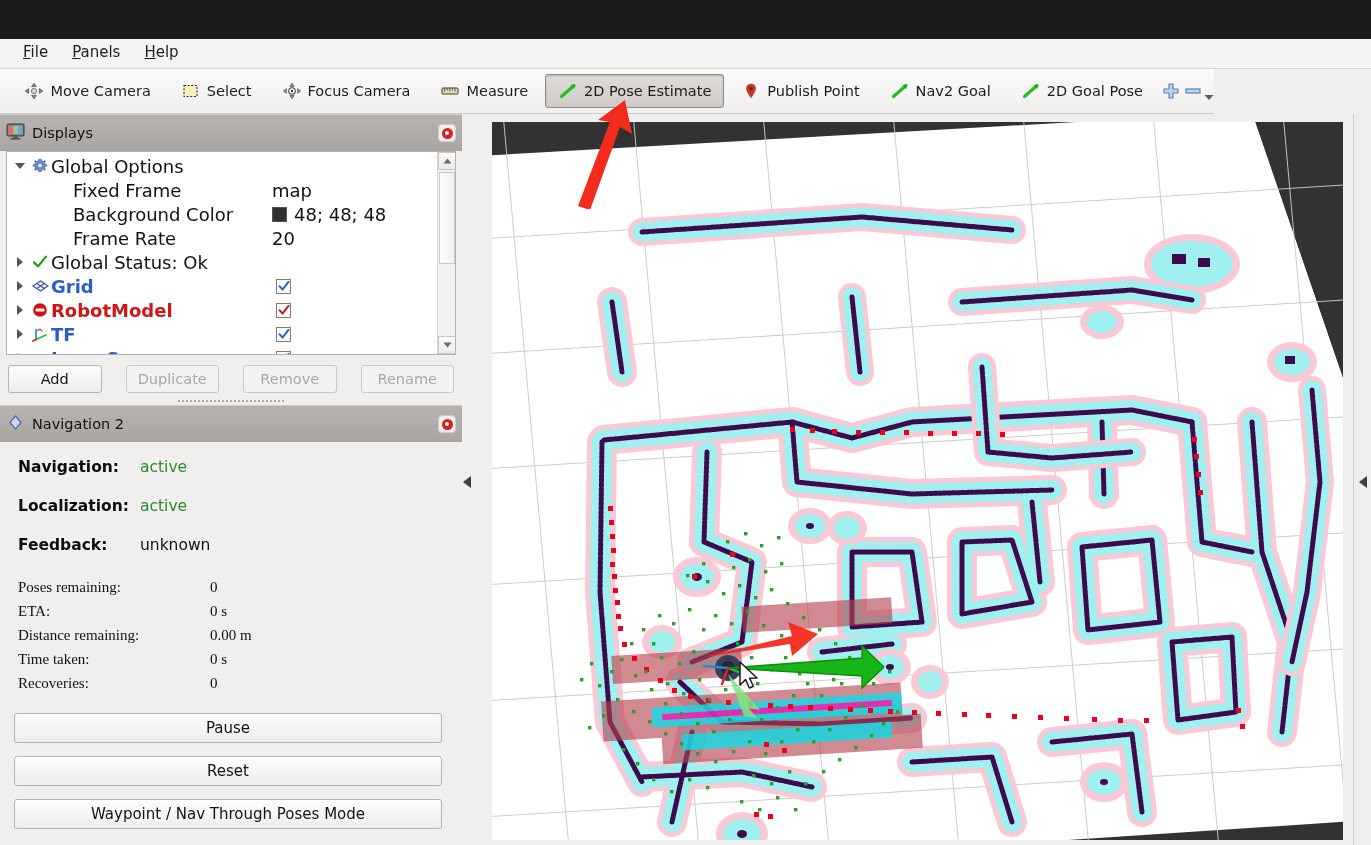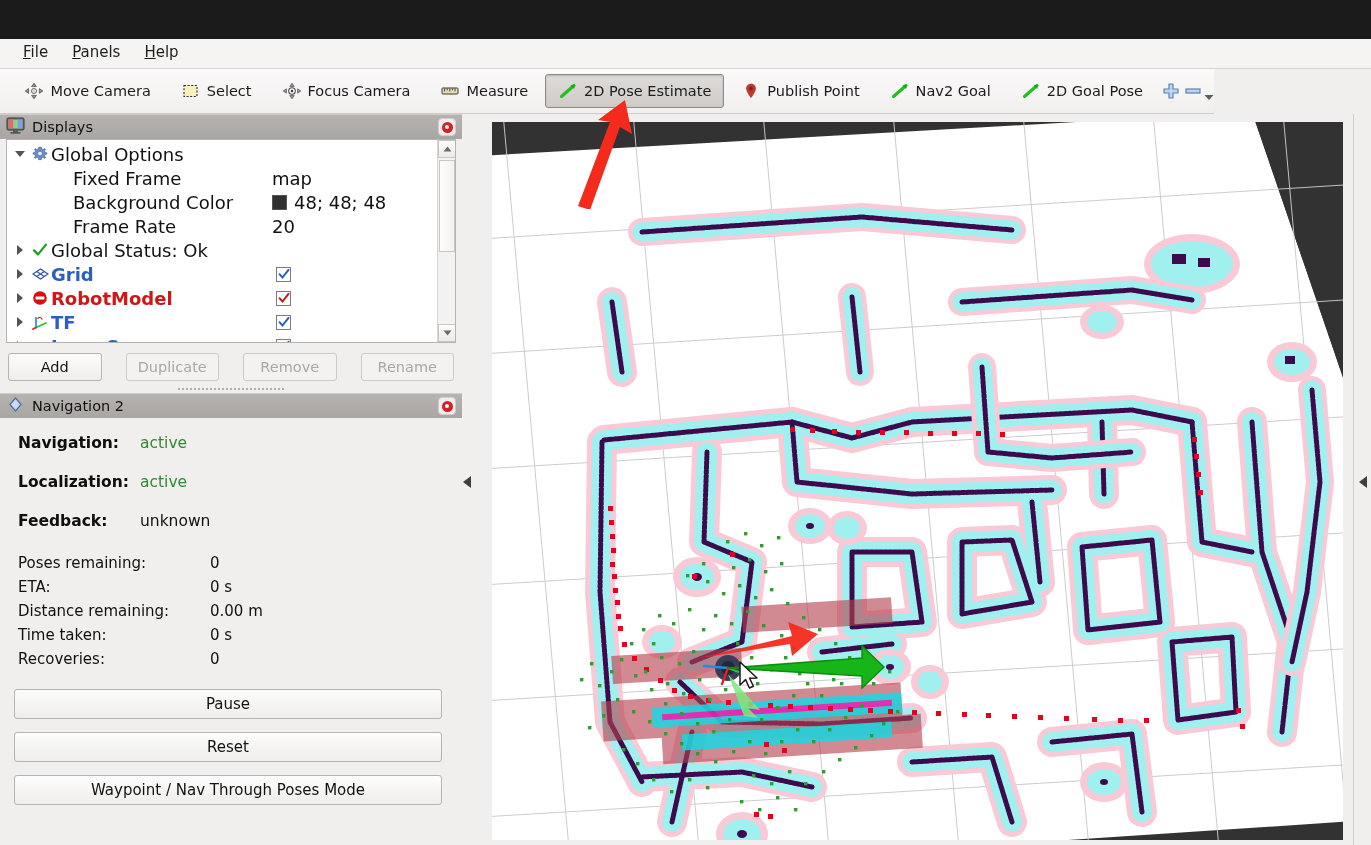--- a/index.html
+++ b/index.html
@@ -71,21 +71,21 @@
     width: 14px; height: 34px; display:flex; align-items:flex-end;
     justify-content:center; padding-bottom:7px; cursor:default;
   }
 
   
   .left-dock {
     position: absolute; left: 0; top: 78px; width: 462px; height: 735px;
     background: #f0efee;
   }
   .panel-title {
-    height: 25px; display: flex; align-items: center;
+    height: 37px; display: flex; align-items: center;
     background: linear-gradient(#b6b3b0, #a8a5a2);
     border-top: 1px solid #cfccc9;
     padding-left: 6px; gap: 7px;
     color: #121212; font-size: 14.5px;
   }
   .panel-title .ttl { flex: 1; }
   .close-dot {
     width: 18px; height: 18px; margin-right: 6px;
     border-radius: 4px; background: #efeeed; border: 1px solid #cfccc9;
     display: flex; align-items: center; justify-content: center;
@@ -182,21 +182,21 @@
 
   
   .nav2-body { padding: 16px 14px 0 18px; }
   .nav-line { display: flex; align-items: baseline; margin-bottom: 21px; }
   .nav-key { width: 122px; font-weight: bold; font-size: 15.5px; color: #0e0e0e; }
   .nav-val { font-size: 15.5px; }
   .nav-val.active { color: #2f8a2f; }
   .nav-val.unknown { color: #111; }
 
   .metrics { margin: 2px 0 0 0; }
-  .mrow { display: flex; height: 24px; align-items: center; font-size: 15px; color: #111; }
+  .mrow { display: flex; height: 24px; align-items: center; font-size: 15px; color: #111; font-family: Liberation Serif, serif; }
   .mkey { width: 192px; }
   .mval { }
 
   .wide-btn {
     display: block; width: 428px; height: 30px; margin: 0 0 13px 14px;
     background: linear-gradient(#fdfdfd, #efedeb);
     border: 1px solid #b6b3b0; border-radius: 3px;
     font-size: 15px; color: #121212; cursor: default;
     font-family: inherit;
   }

